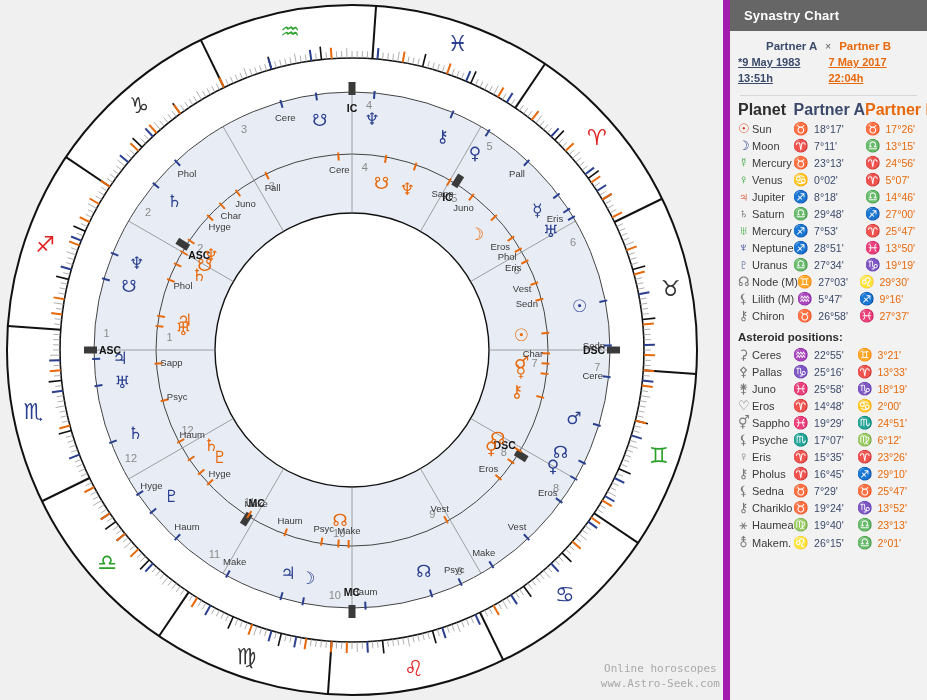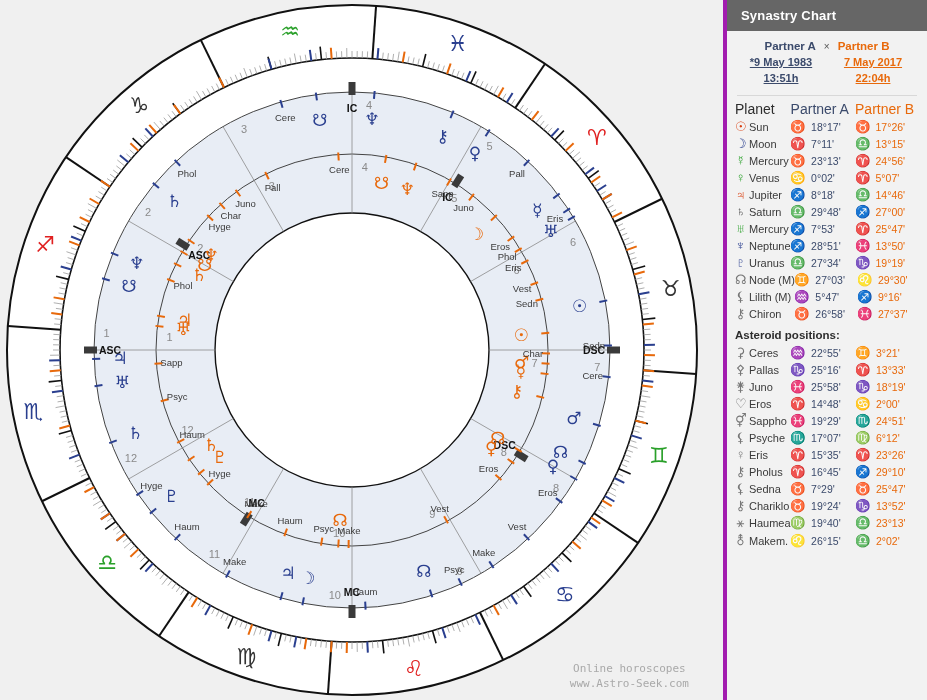--- a/index.html
+++ b/index.html
@@ -14,56 +14,56 @@
   #wrap { position:absolute; inset:0; }
 
   
   #chart-area {
     position:absolute; left:0; top:0; width:723px; height:700px;
     background:#f0f0f0;
   }
   #chart-svg { position:absolute; left:0; top:0; }
 
   .watermark {
-    position:absolute; right:34px; bottom:8px;
+    position:absolute; right:3px; bottom:8px;
     font-family:"DejaVu Sans Mono","Liberation Mono",monospace;
     font-size:11px; color:#a9a9a9; text-align:center; line-height:1.35;
   }
 
   
   #panel {
     position:absolute; left:723px; top:0; width:204px; height:700px;
-    background:#f2f2f2; border-left:4px solid #a21caf;
+    background:#f2f2f2; border-left:7px solid #a21caf;
   }
   #panel-header {
     height:31px; background:#666666; color:#ffffff;
     font-size:13px; font-weight:bold; line-height:31px;
     padding-left:14px; letter-spacing:.2px;
   }
   #panel-body { padding:0 8px; }
 
   .partners {
     display:flex; justify-content:center; align-items:baseline;
     gap:8px; padding-top:9px;
     font-size:11.5px; font-weight:bold;
   }
   .pa { color:#3b4a6b; }
   .pb { color:#e8690b; }
   .xsym { color:#555; font-size:10px; font-weight:normal; }
 
   .dates { display:flex; padding-top:3px; font-size:11px; font-weight:bold; }
-  .dcol { flex:1; text-align:center; line-height:1.45; }
+  .dcol { flex:1; text-align:left; line-height:1.45; }
   .dcol.a { color:#3b4a6b; }
   .dcol.b { color:#e8690b; }
 
   .sep { height:1px; background:#d8d8d8; margin:8px 2px 4px 2px; }
 
   table.pos { width:100%; border-collapse:collapse; font-size:11px; }
   table.pos td { padding:1px 0; white-space:nowrap; vertical-align:middle; }
-  td.hd { font-weight:normal; color:#2d2d2d; font-size:14px; padding-bottom:3px;margin-left:44px;}
+  td.hd { font-weight:bold; color:#2d2d2d; font-size:16px; padding-bottom:3px;margin-left:44px;}
   td.hd.a { color:#3b4a6b; }
   td.hd.b { color:#e8690b; }
   .gl { font-size:13px; padding-right:3px; display:inline-block; width:14px;
         text-align:center; }
   .pname { color:#3a3a3a; font-size:11px;margin-top:16px; }
   td.va { color:#3b4a6b; width:72px; }
   td.vb { color:#e8690b; width:70px; }
   .sgl { font-size:12.5px; padding-right:2px; }
   .deg { font-size:10.5px;margin-top:48px; }
   .sectitle { font-weight:bold; font-size:11.5px; color:#2d2d2d;
@@ -910,20 +910,20 @@
               <td class="vb"><span class="sgl">♑</span><span class="deg"> 13°52'</span></td>
             </tr>
             <tr>
               <td><span class="gl glyph-gry">⚹</span><span class="pname">Haumea</span></td>
               <td class="va"><span class="sgl">♍</span><span class="deg"> 19°40'</span></td>
               <td class="vb"><span class="sgl">♎</span><span class="deg"> 23°13'</span></td>
             </tr>
             <tr>
               <td><span class="gl glyph-gry">⚨</span><span class="pname">Makem.</span></td>
               <td class="va"><span class="sgl">♌</span><span class="deg"> 26°15'</span></td>
-              <td class="vb"><span class="sgl">♎</span><span class="deg"> 2°02'</span></td>
+              <td class="vb"><span class="sgl">♎</span><span class="deg"> 2°01'</span></td>
             </tr>
           </tbody>
       </table>
 
     </div>
   </div>
 </div>
 
 </body></html>

